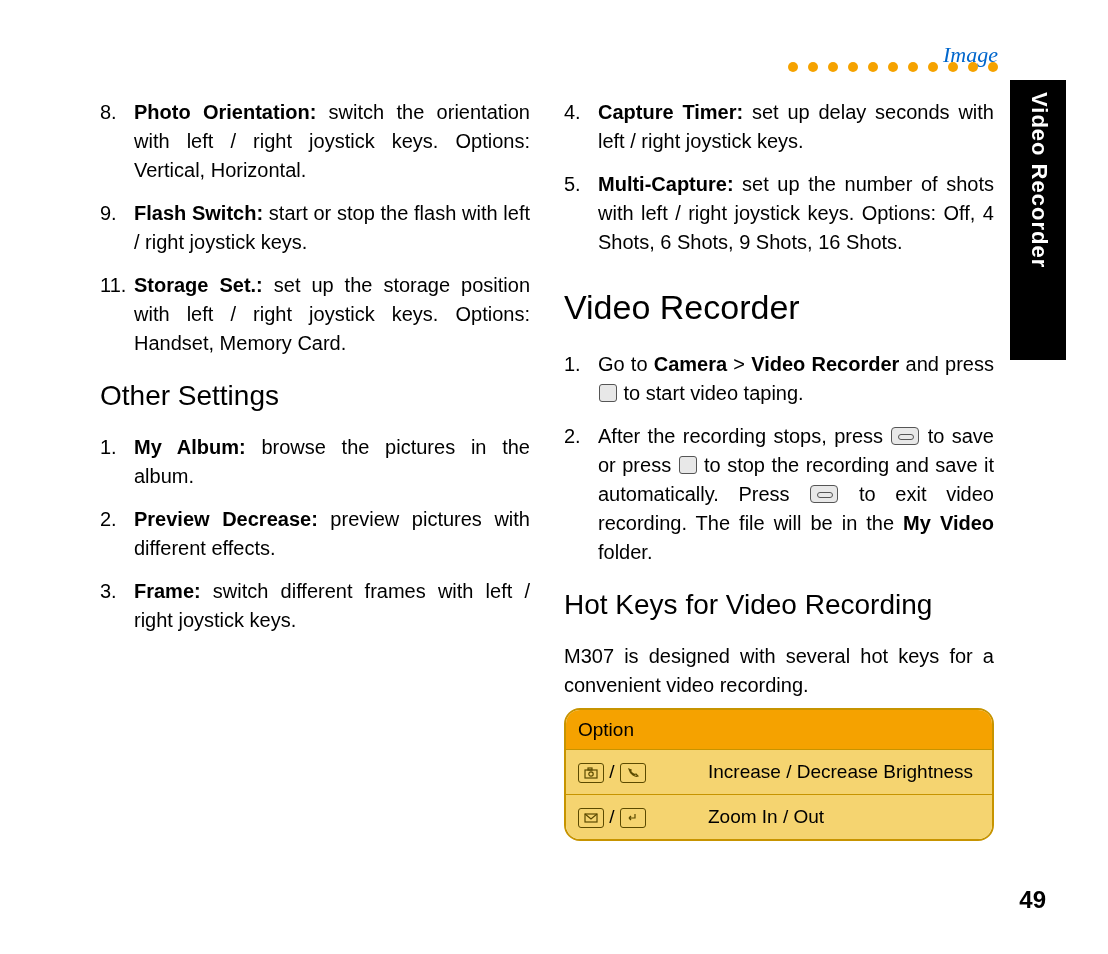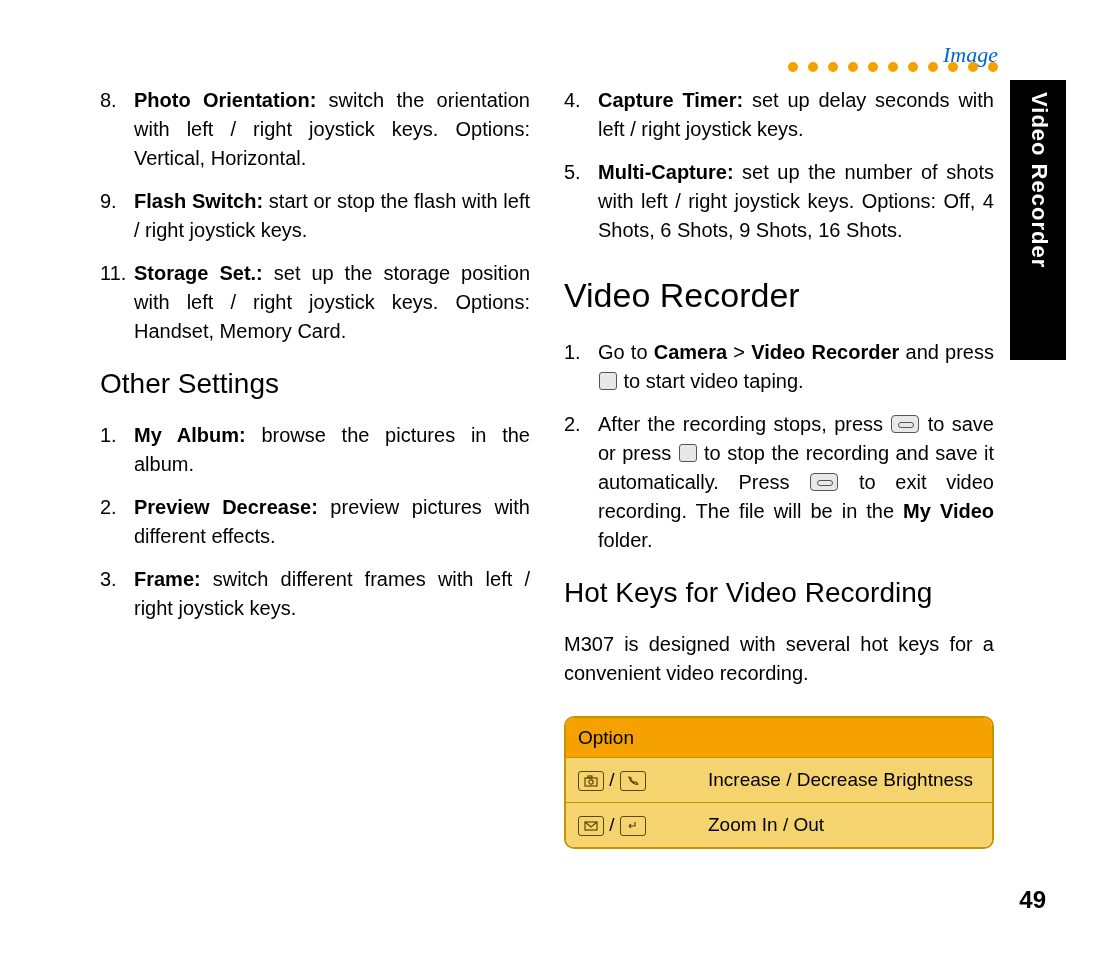--- a/index.html
+++ b/index.html
@@ -5,21 +5,21 @@
   * { box-sizing: border-box; margin: 0; padding: 0; }
   body {
     width: 1108px;
     height: 954px;
     font-family: Arial, Helvetica, sans-serif;
     color: #000;
     position: relative;
     background: #fff;
   }
   .page {
-    padding: 36px 60px 40px 100px;
+    padding: 48px 60px 40px 100px;
     position: relative;
     height: 100%;
   }
   .header-label {
     position: absolute;
     top: 42px;
     right: 110px;
     color: #0066cc;
     font-size: 22px;
     font-style: italic;
@@ -81,21 +81,21 @@
     margin: 18px 0 16px 0;
   }
   h1.section {
     font-size: 34px;
     font-weight: normal;
     margin: 26px 0 18px 0;
   }
   .para {
     font-size: 20px;
     line-height: 1.45;
-    margin-bottom: 28px;
+    margin-bottom: 8px;
     text-align: justify;
   }
   .keyicon {
     display: inline-block;
     width: 28px;
     height: 18px;
     border: 1.5px solid #555;
     border-radius: 4px;
     background: #e8e8e8;
     vertical-align: -2px;
@@ -107,21 +107,21 @@
     content: "";
     position: absolute;
     left: 6px; top: 6px;
     width: 14px; height: 4px;
     border: 1px solid #555;
     border-radius: 3px;
   }
   .hotkey-table {
     width: 100%;
     border: 2px solid #c79400;
-    border-radius: 10px;
+    border-radius: 16px;
     overflow: hidden;
     font-size: 19px;
   }
   .hotkey-table .hdr {
     background: #f5a200;
     display: flex;
     padding: 6px 12px;
     color: #000;
   }
   .hotkey-table .row {

